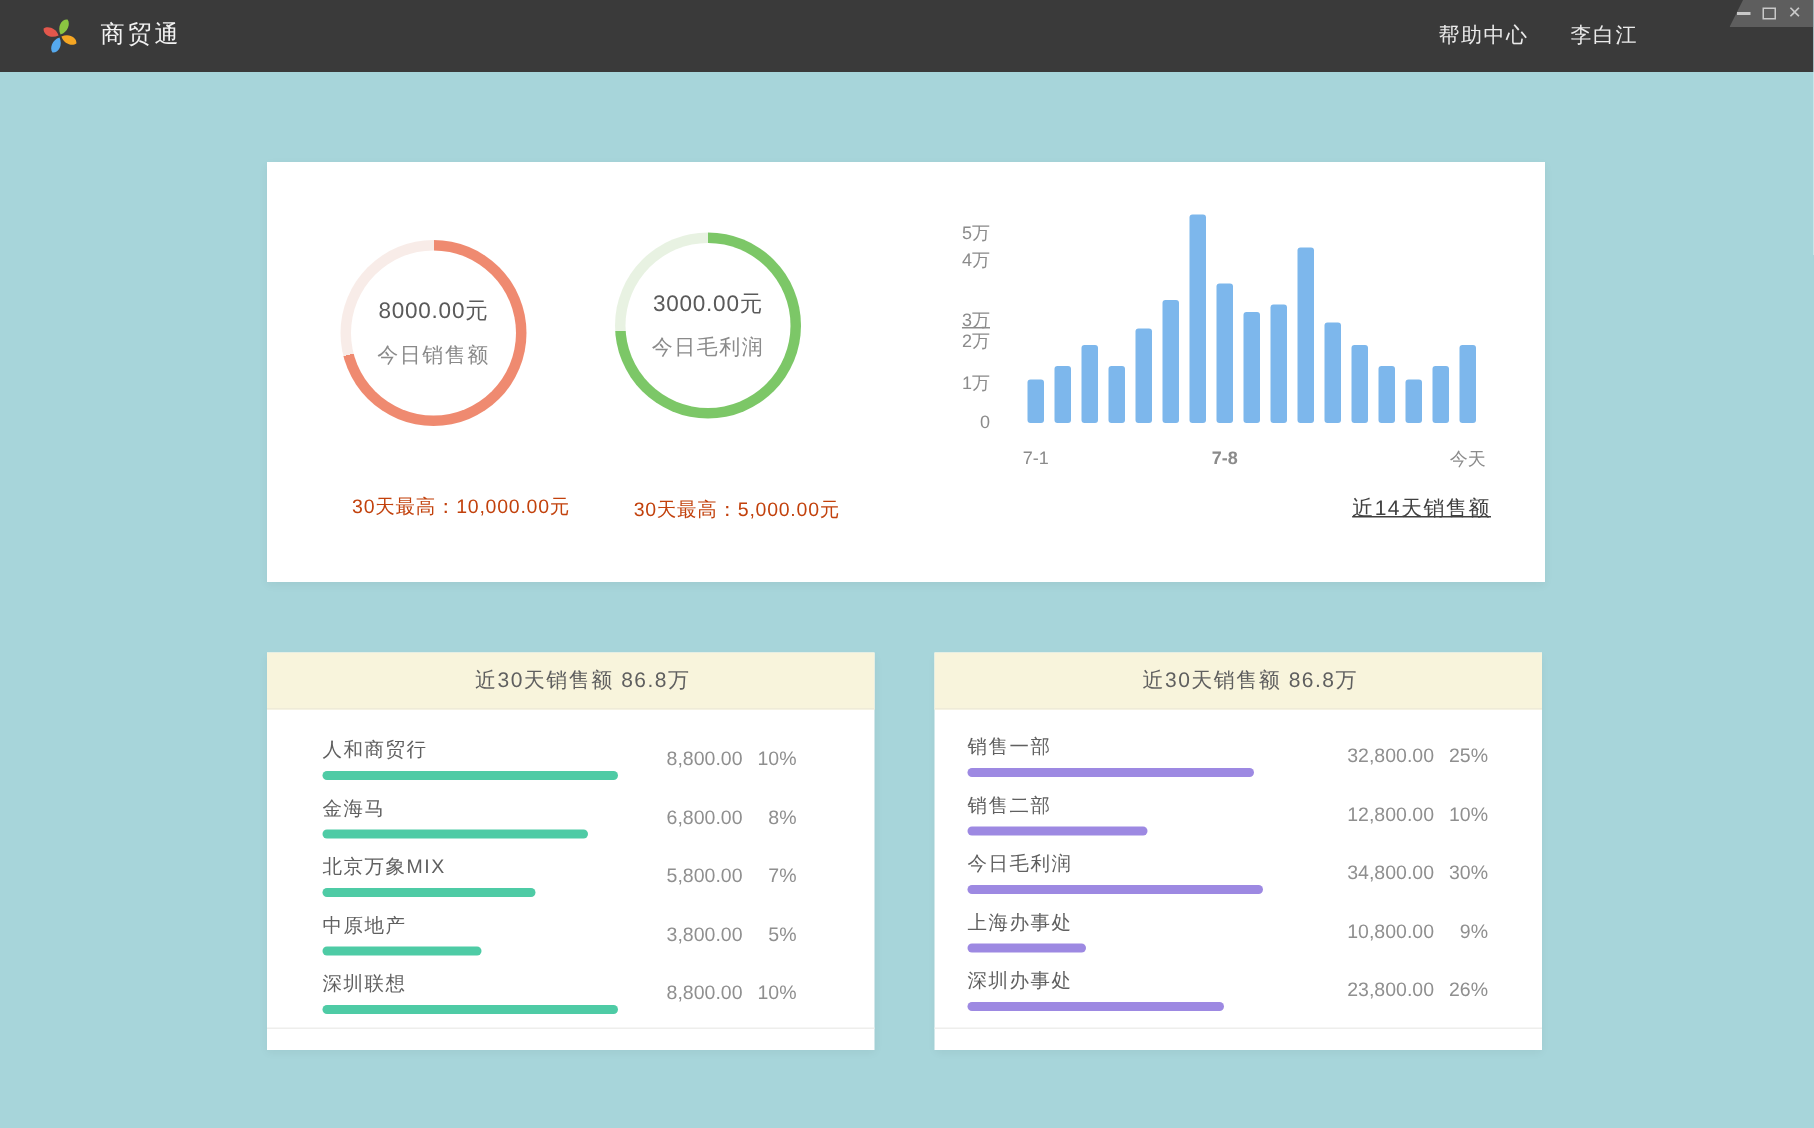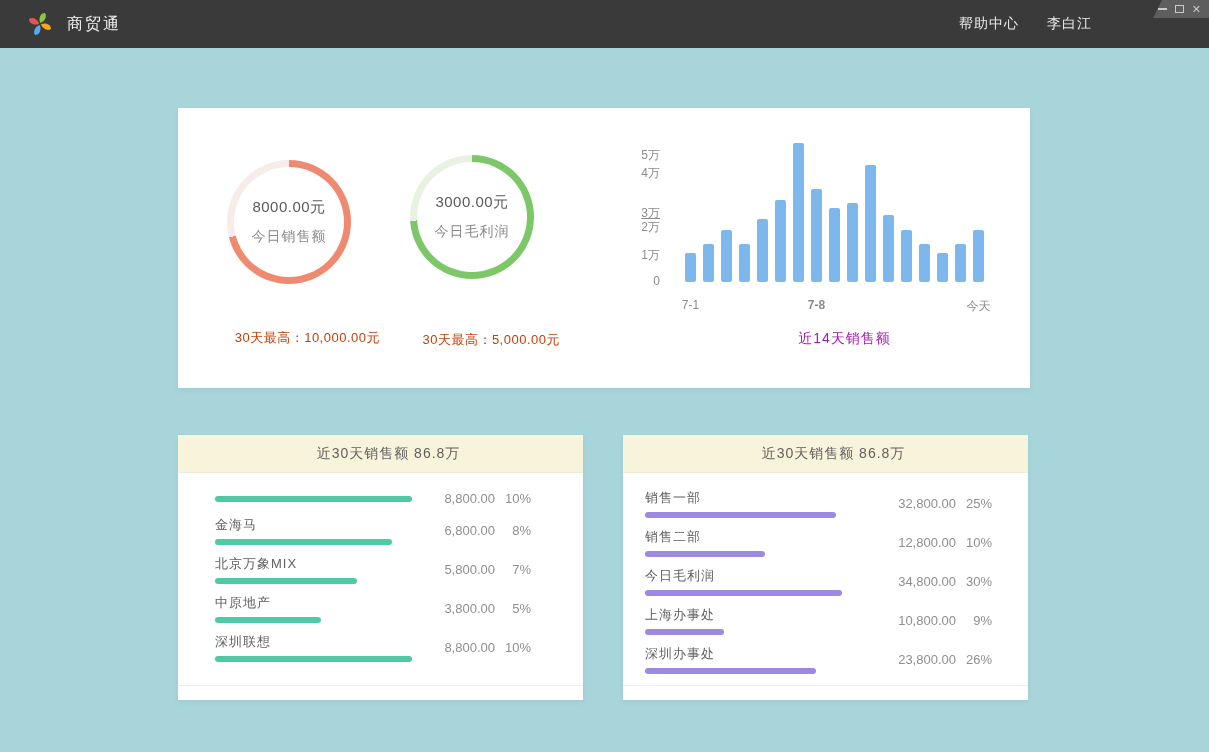--- a/index.html
+++ b/index.html
@@ -41,22 +41,22 @@
   .caption-2 { left:180px; top:223px; }
 
   
   .y-axis { position:absolute; left:452px; top:0; width:30px; height:100%; }
   .ytick  { position:absolute; right:0; width:30px; text-align:right; font-size:12px; color:#8b8b8b; }
   .bars   { position:absolute; left:507px; bottom:106px; height:150px; width:299px;
             display:flex; align-items:flex-end; gap:7px; }
   .vbar   { flex:0 0 11px; width:11px; border-radius:2px; }
   .x-axis { position:absolute; left:507px; top:190px; width:299px; height:14px; }
   .xtick  { position:absolute; transform:translateX(-50%); font-size:12px; color:#8b8b8b; white-space:nowrap; }
-  .chart-title { position:absolute; left:517px; top:222px; width:299px; text-align:center;
-                 font-size:14px; color:#a21caf; letter-spacing:1px; }
+  .chart-title { position:absolute; left:517px; top:222px; width:299px; text-align:right;
+                 font-size:14px; color:#404040; letter-spacing:1px;text-decoration:underline; }
 
   
   .list-card-header { height:38px; background:#f8f4dc; border-bottom:1px solid #efebd8;
                       display:flex; align-items:center; justify-content:center;
                       font-size:14px; color:#5f5f5f; letter-spacing:1px;padding-left:16px; }
   .list { padding:18px 52px 0 37px; }
   .list-card-r .list { padding:16px 36px 0 22px; }
   .list-row { display:flex; align-items:center; justify-content:space-between; margin-bottom:10px; }
   .list-left { width:220px; }
   .list-label { font-size:13px; color:#606060; letter-spacing:1px; margin-bottom:6px; line-height:17px; }
@@ -143,20 +143,21 @@
         <div class="xtick" style="left: 293.5px;">今天</div>
       </div>
     <div class="chart-title">近14天销售额</div>
   </div>
 
   <div class="card list-card-l">
     <div class="list-card-header">近30天销售额 86.8万</div>
     <div class="list">
         <div class="list-row">
           <div class="list-left">
+            <div class="list-label">人和商贸行</div>
             <div class="list-bar" style="width: 197px; background: rgb(78, 203, 165);"></div>
           </div>
           <div class="list-value">
             <span class="num">8,800.00</span>
             <span class="pct">10%</span>
           </div>
         </div>
         <div class="list-row">
           <div class="list-left">
             <div class="list-label">金海马</div>

